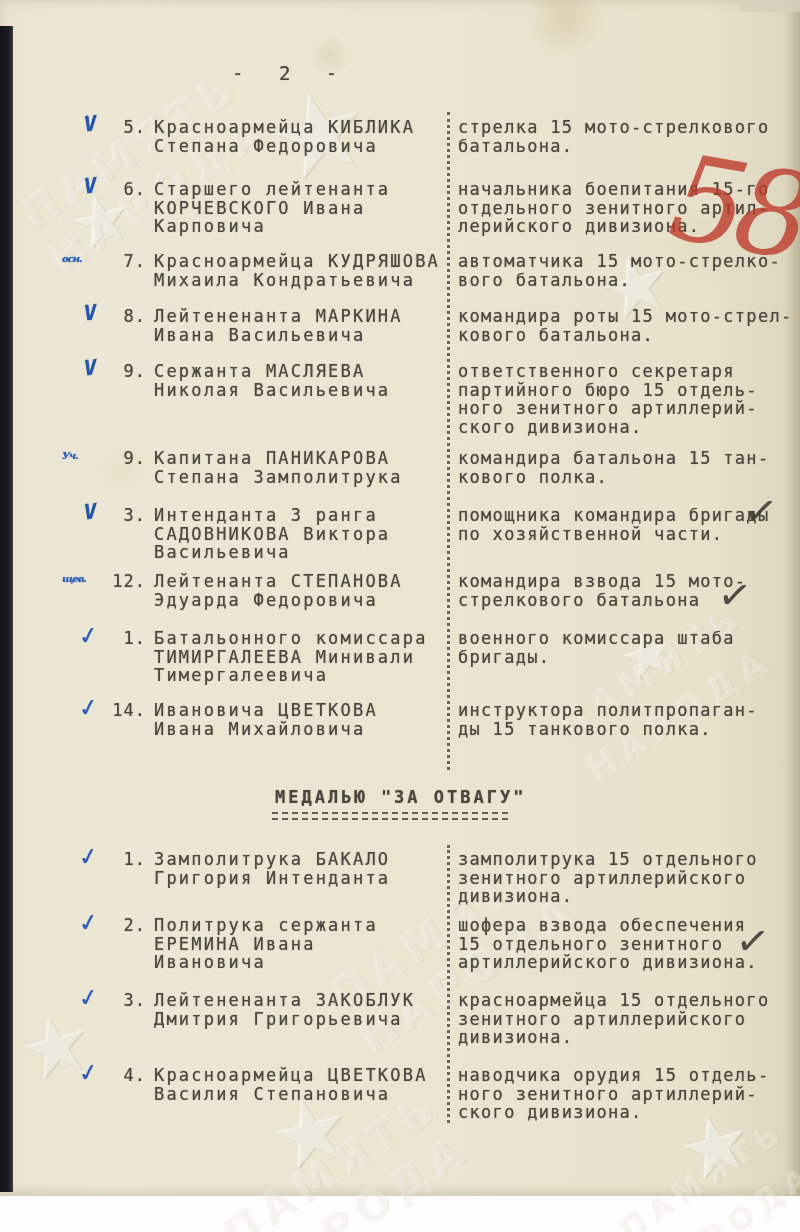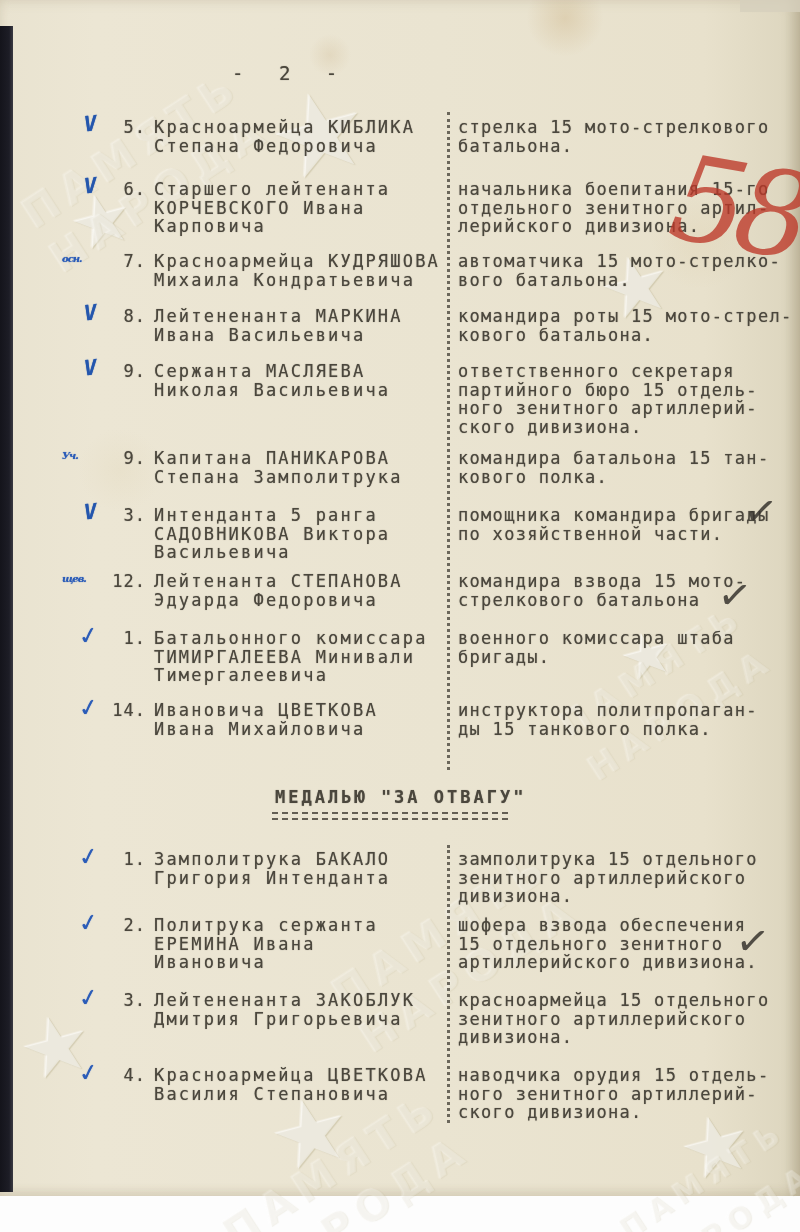--- a/index.html
+++ b/index.html
@@ -179,21 +179,21 @@
       <span class="mark-base mark-word">Уч.</span>
       <span class="num tw">9.</span>
       <span class="name tw">Капитана ПАНИКАРОВА
 Степана Замполитрука</span>
       <span class="pos tw">командира батальона 15 тан-
 кового полка.</span>
     </div>
     <div class="row" style="top: 506px;">
       <span class="mark-base mark-checkv">V</span>
       <span class="num tw">3.</span>
-      <span class="name tw">Интенданта 5 ранга
+      <span class="name tw">Интенданта 3 ранга
 САДОВНИКОВА Виктора
 Васильевича</span>
       <span class="pos tw">помощника командира бригады
 по хозяйственной части.</span>
     </div>
     <div class="row" style="top: 572px;">
       <span class="mark-base mark-word">щев.</span>
       <span class="num tw">12.</span>
       <span class="name tw">Лейтенанта СТЕПАНОВА
 Эдуарда Федоровича</span>

